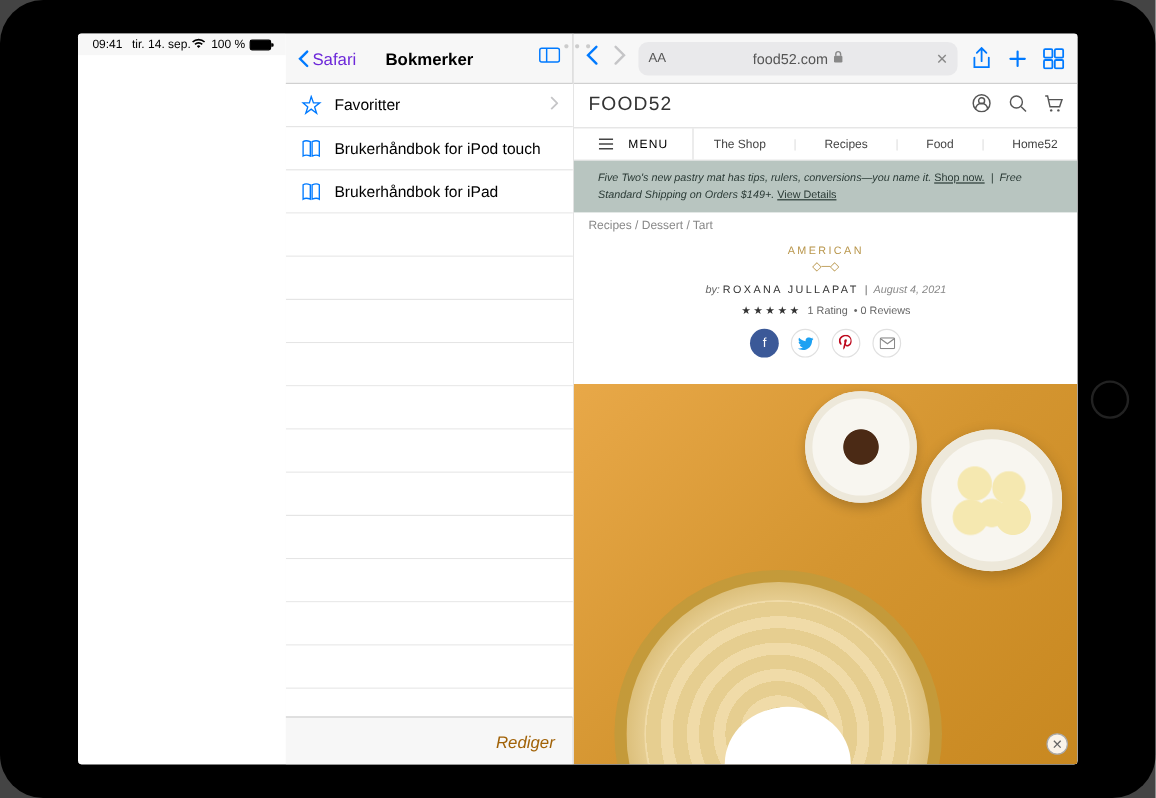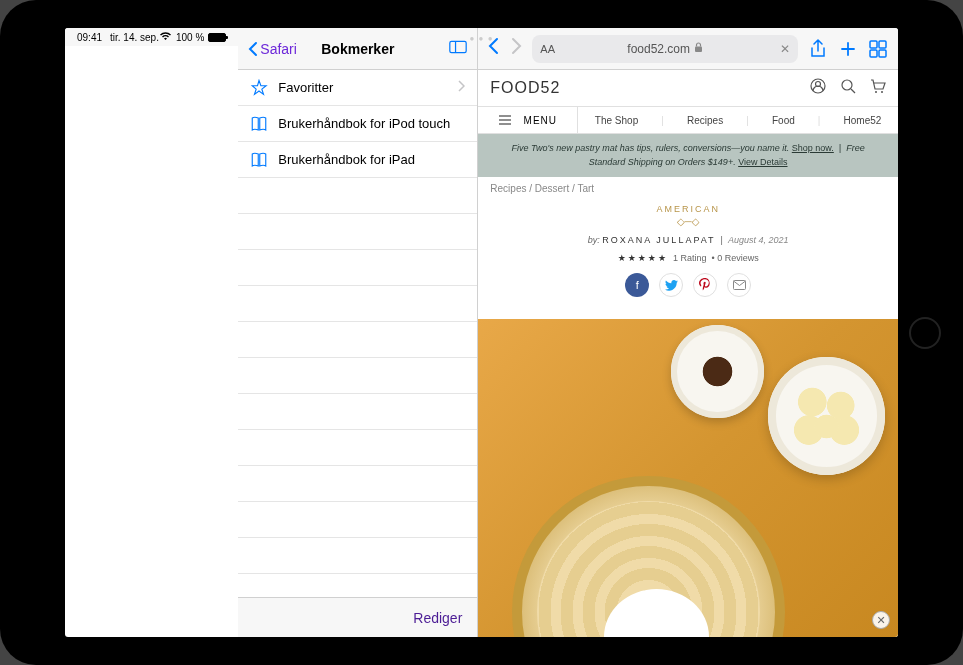--- a/index.html
+++ b/index.html
@@ -158,22 +158,23 @@
     .sidebar-footer {
       height: 40px;
       display: flex;
       align-items: center;
       justify-content: flex-end;
       padding: 0 15px;
       border-top: 1px solid #d0d0d0;
       background: #f7f7f7;
     }
     .edit-btn {
-      color: #4c1d95;
+      color: #a16207;
       font-size: 14px;
+      font-style: italic;
     }
     .content {
       flex: 1;
       display: flex;
       flex-direction: column;
       overflow: hidden;
     }
     .browser-toolbar {
       height: 42px;
       display: flex;
@@ -275,21 +276,21 @@
       padding: 0 10px;
       color: #444;
     }
     .nav-divider {
       color: #ddd;
     }
     .promo-banner {
       background: #b8c5c0;
       padding: 8px 20px;
       font-size: 9px;
-      text-align: center;
+      text-align: left;
       color: #2a3a35;
       font-style: italic;
       line-height: 1.5;
     }
     .promo-banner .underline {
       text-decoration: underline;
       font-style: normal;
     }
     .breadcrumb {
       padding: 6px 12px;

